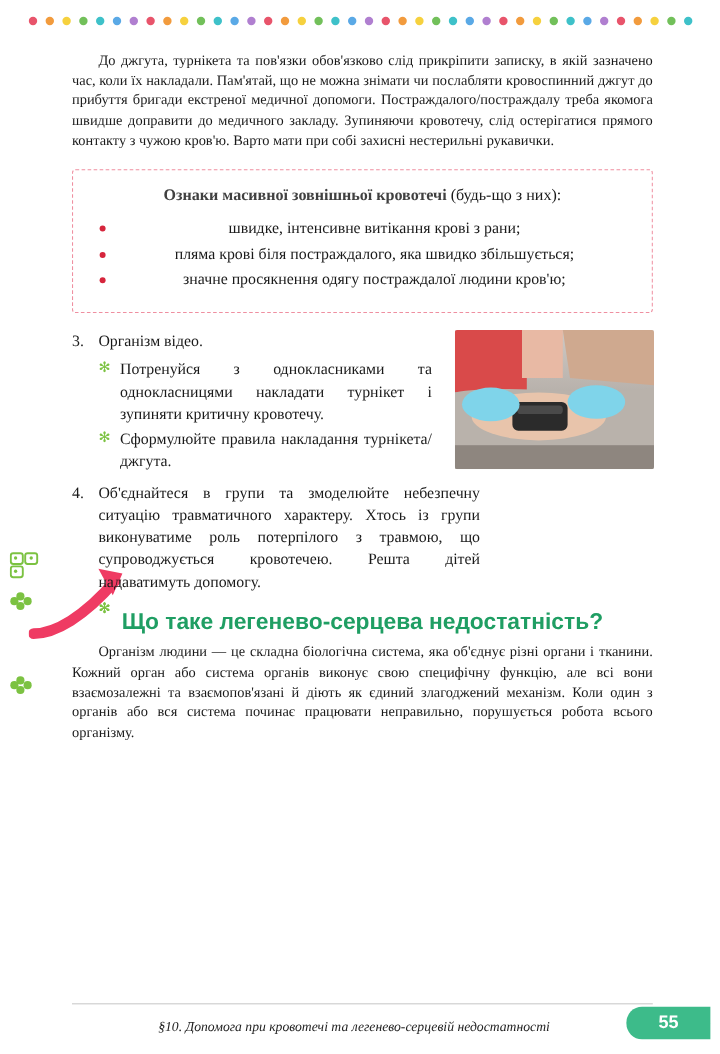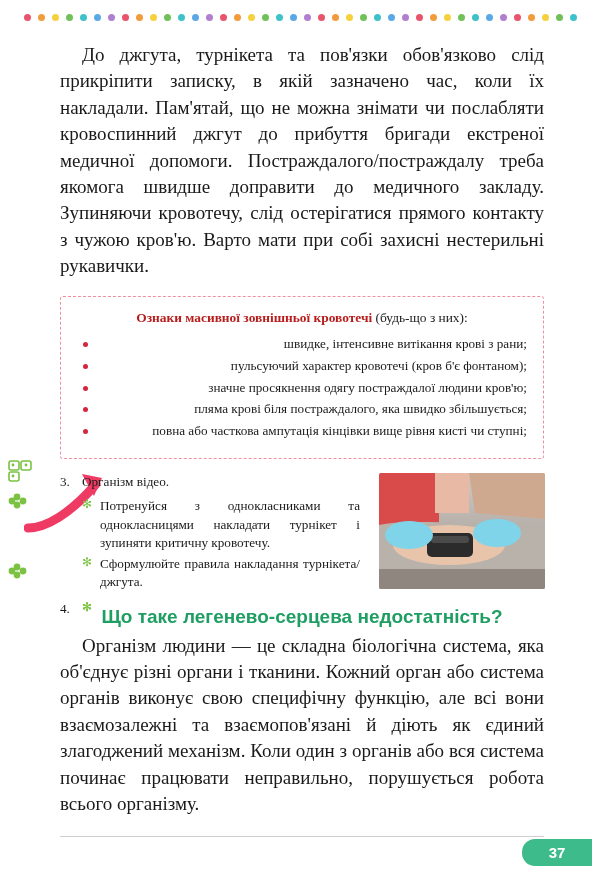--- a/index.html
+++ b/index.html
@@ -41,21 +41,21 @@
 
   .content {
     position: absolute;
     left: 60px;
     top: 8px;
     width: 484px;
   }
 
   p.body {
     margin: 0 0 0 0;
-    font-size: 19px;
+    font-size: 12px;
     line-height: 1.39;
     text-align: justify;
     text-indent: 22px;
     hyphens: auto;
   }
 
   
   .callout {
     margin-top: 16px;
     border: 1.5px dashed #ef8fa0;
@@ -63,35 +63,35 @@
     padding: 12px 16px 14px 16px;
     position: relative;
   }
   .callout-title {
     font-size: 13.4px;
     text-align: center;
     margin-bottom: 9px;
     line-height: 1.3;
   }
   .callout-title b {
-    color: #b91c1c;
+    color: #404040;
     font-weight: bold;
   }
   ul.bullets {
     list-style: none;
     margin: 0;
     padding: 0;
   }
   ul.bullets li {
     position: relative;
     padding-left: 20px;
     font-size: 13.2px;
     line-height: 1.42;
     margin-bottom: 3px;
-    text-align: right;
+    text-align: center;
   }
   ul.bullets li:before {
     content: "";
     position: absolute;
     left: 6px;
     top: 7px;
     width: 5px;
     height: 5px;
     border-radius: 50%;
     background: #d6253c;
@@ -311,24 +311,22 @@
   <div class="content">
 
     <p class="body">До джгута, турнікета та пов'язки обов'язково слід прикріпити записку, в якій зазначено час, коли їх накладали. Пам'ятай, що не можна знімати чи послабляти кровоспинний джгут до прибуття бригади екстреної медичної допомоги. Постраждалого/постраждалу треба якомога швидше доправити до медичного закладу. Зупиняючи кровотечу, слід остерігатися прямого контакту з чужою кров'ю. Варто мати при собі захисні нестерильні рукавички.</p>
 
     <div class="callout">
       <div class="callout-title">
         <b>Ознаки масивної зовнішньої кровотечі</b><span> (будь-що з них):</span>
       </div>
       <ul class="bullets" id="callout-list">
           <li>швидке, інтенсивне витікання крові з рани;</li>
-          <li>пульсуючий характер кровотечі (кров б'є фонтаном);</li>
+          <li>пляма крові біля постраждалого, яка швидко збільшується;</li>
           <li>значне просякнення одягу постраждалої людини кров'ю;</li>
-          <li>пляма крові біля постраждалого, яка швидко збільшується;</li>
-          <li>повна або часткова ампутація кінцівки вище рівня кисті чи ступні;</li>
         </ul>
     </div>
 
     <div style="position:relative; margin-top:12px;">
 
       <div class="photo">
         <svg width="166" height="116" viewBox="0 0 166 116" preserveAspectRatio="none">
           <defs>
             <linearGradient id="bg" x1="0" y1="0" x2="0" y2="1">
               <stop offset="0%" stop-color="#cfc9c4"></stop>
@@ -351,29 +349,30 @@
 
       <ol class="numbered" id="task-list">
           <li style="width: 310px;">
             <div class="num-item"><span class="num">3.</span><span>Організм відео.</span></div>
             <ul class="sub-list" style="padding-left: 22px; width: 300px;">
               <li><span class="flower">✻</span><span>Потренуйся з однокласниками та однокласницями накладати турнікет і зупиняти критичну кровотечу.</span></li>
               <li><span class="flower">✻</span><span>Сформулюйте правила накладання турнікета/джгута.</span></li>
             </ul>
           </li>
           <li style="margin-top: 8px;">
-            <div class="num-item" style="width: 340px;"><span class="num">4.</span></div>
+            <div class="num-item" style="width: 340px;"><span class="num">4.</span><span>Об'єднайтеся в групи та змоделюйте небезпечну ситуацію травматичного характеру. Хтось із групи виконуватиме роль потерпілого з травмою, що супроводжується кровотечею. Решта дітей надаватимуть допомогу.</span></div>
             <ul class="sub-list" style="padding-left: 22px;">
               <li><span class="flower">✻</span></li>
               <li><span class="flower">✻</span></li>
             </ul>
           </li>
         </ol>
     </div>
 
     <h2 class="section">Що таке легенево-серцева недостатність?</h2>
     <p class="body">Організм людини — це складна біологічна система, яка об'єднує різні органи і тканини. Кожний орган або система органів виконує свою специфічну функцію, але всі вони взаємозалежні та взаємопов'язані й діють як єдиний злагоджений механізм. Коли один з органів або вся система починає працювати неправильно, порушується робота всього організму.</p>
 
   </div>
 
   <div class="footer-rule"></div>
-  <div class="page-num-pill">37</div>
+  <div class="footer-text">§10. Допомога при кровотечі та легенево-серцевій недостатності</div>
+  <div class="page-num-pill">55</div>
 </div>
 
 </body></html>

